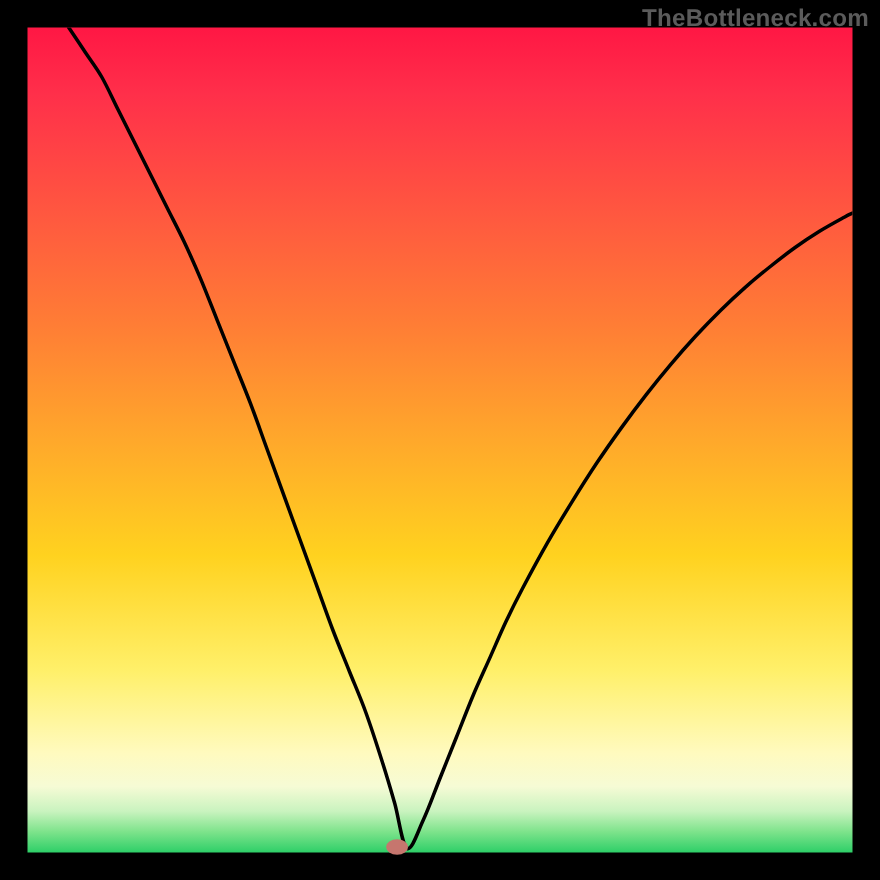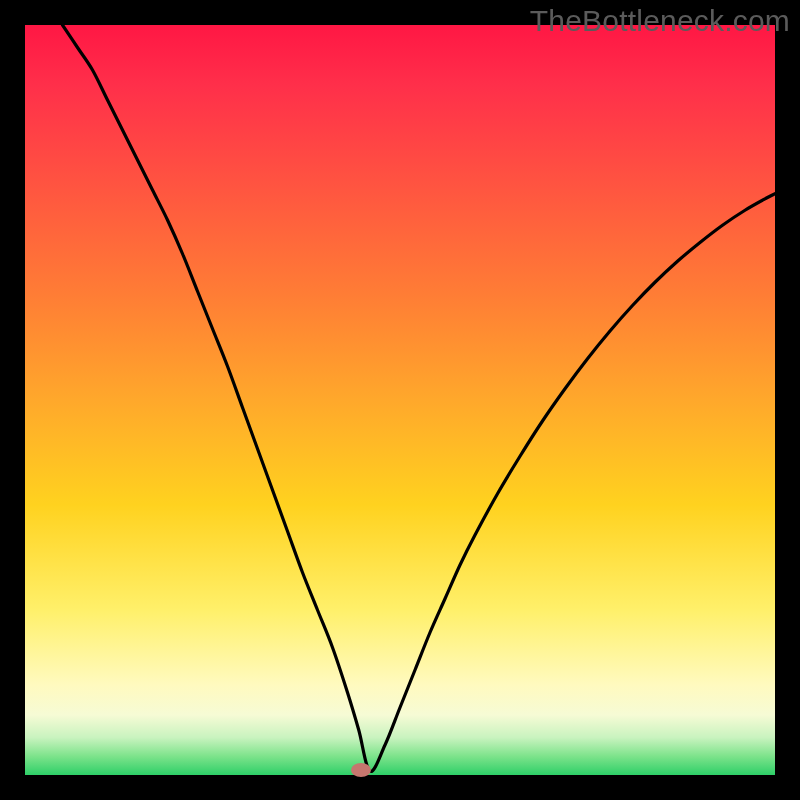--- a/index.html
+++ b/index.html
@@ -14,22 +14,22 @@
     position: relative;
     width: 800px;
     height: 800px;
     background: #000;
   }
   .watermark {
     position: absolute;
     top: 4px;
     right: 10px;
     color: #5b5b5b;
-    font-size: 30px;
-    font-weight: 400;
+    font-size: 22px;
+    font-weight: 700;
     letter-spacing: 0.2px;
     z-index: 3;
   }
   .plot {
     position: absolute;
     left: 25px;
     top: 25px;
     width: 750px;
     height: 750px;
     

